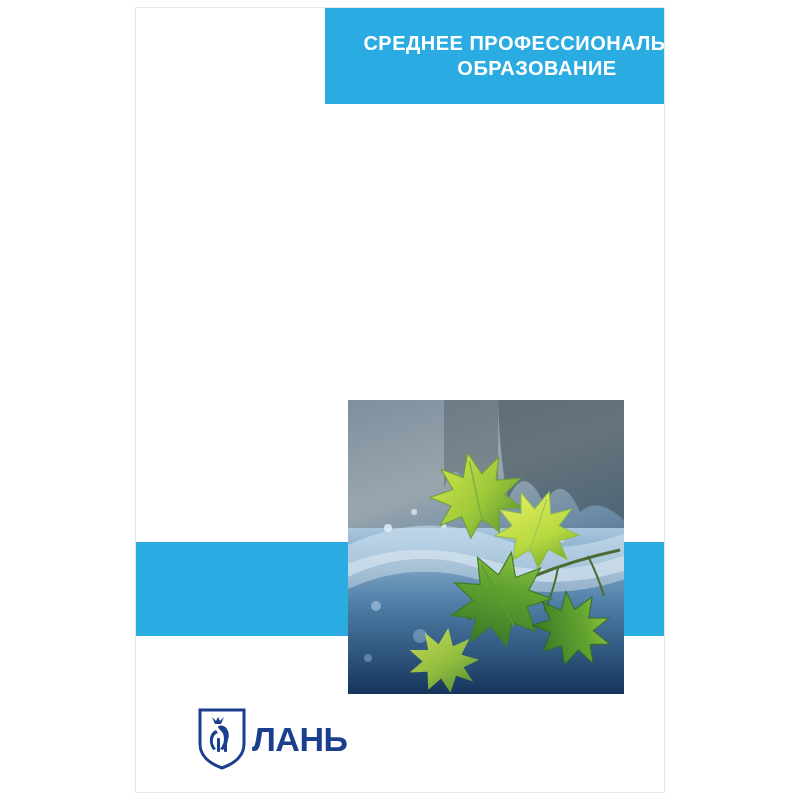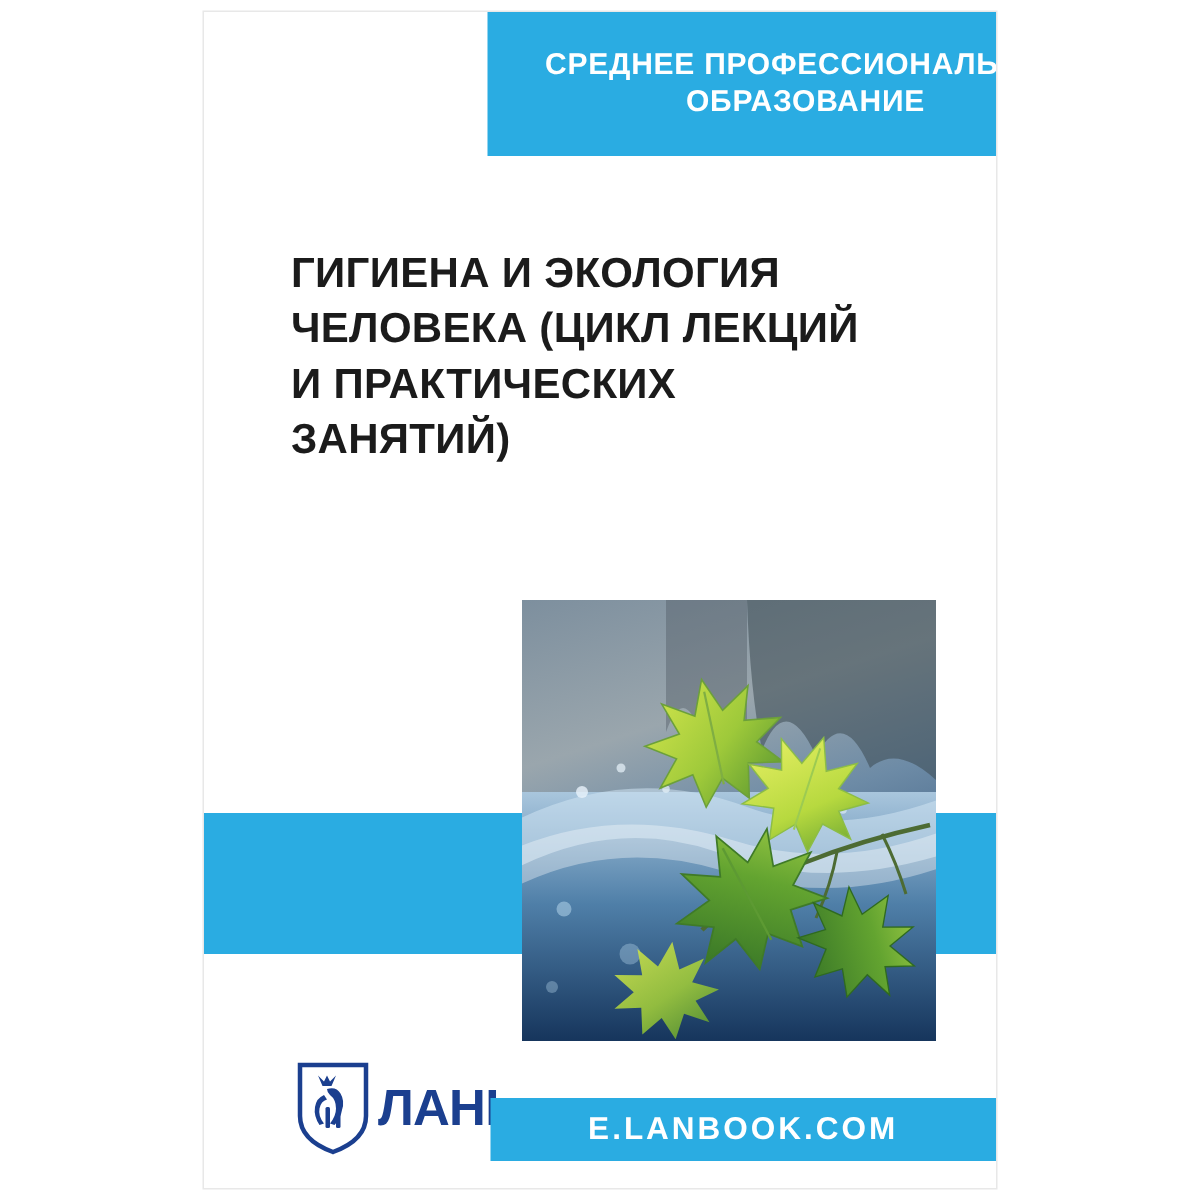--- a/index.html
+++ b/index.html
@@ -161,26 +161,20 @@
   <div class="book">
 
     <div class="bottom-band"></div>
     <div class="bottom-white"></div>
 
     <div class="top-banner">
       <div class="top-banner-text">СРЕДНЕЕ ПРОФЕССИОНАЛЬНОЕ
 ОБРАЗОВАНИЕ</div>
     </div>
 
-    <div class="title-block">
-      <div class="title-text">ГИГИЕНА И ЭКОЛОГИЯ
-ЧЕЛОВЕКА (ЦИКЛ ЛЕКЦИЙ
-И ПРАКТИЧЕСКИХ
-ЗАНЯТИЙ)</div>
-    </div>
 
     <div class="photo">
       <svg width="276" height="294" viewBox="0 0 276 294" xmlns="http://www.w3.org/2000/svg">
         <defs>
           <linearGradient id="sky" x1="0" y1="0" x2="0.3" y2="1">
             <stop offset="0%" stop-color="#7d8f9e"></stop>
             <stop offset="35%" stop-color="#9aa6ad"></stop>
             <stop offset="60%" stop-color="#6d8ba6"></stop>
             <stop offset="100%" stop-color="#2c4f78"></stop>
           </linearGradient>
@@ -262,18 +256,15 @@
           <path d="M17 16 l-3 -7 l4 4 l2 -4 l2 4 l4 -4 l-3 7 z"></path>
           <path d="M20 18 q6 -2 9 3 q3 5 1 11 q-1 6 -5 10 l-3 -1 q4 -5 4 -10 q0 -6 -4 -9 q-2 -2 -2 -4 z"></path>
           <path d="M18 22 q-5 2 -6 8 q-1 6 3 12 l3 -1 q-4 -5 -3 -10 q1 -5 5 -6 z"></path>
           <rect x="19" y="30" width="3" height="14" rx="1"></rect>
           <rect x="26" y="30" width="3" height="14" rx="1"></rect>
         </g>
       </svg>
       <div class="logo-word">ЛАНЬ</div>
     </div>
 
-    <div class="url-bar">
-      <div class="url-text">E.LANBOOK.COM</div>
-    </div>
 
   </div>
 </div>
 
 </body></html>

